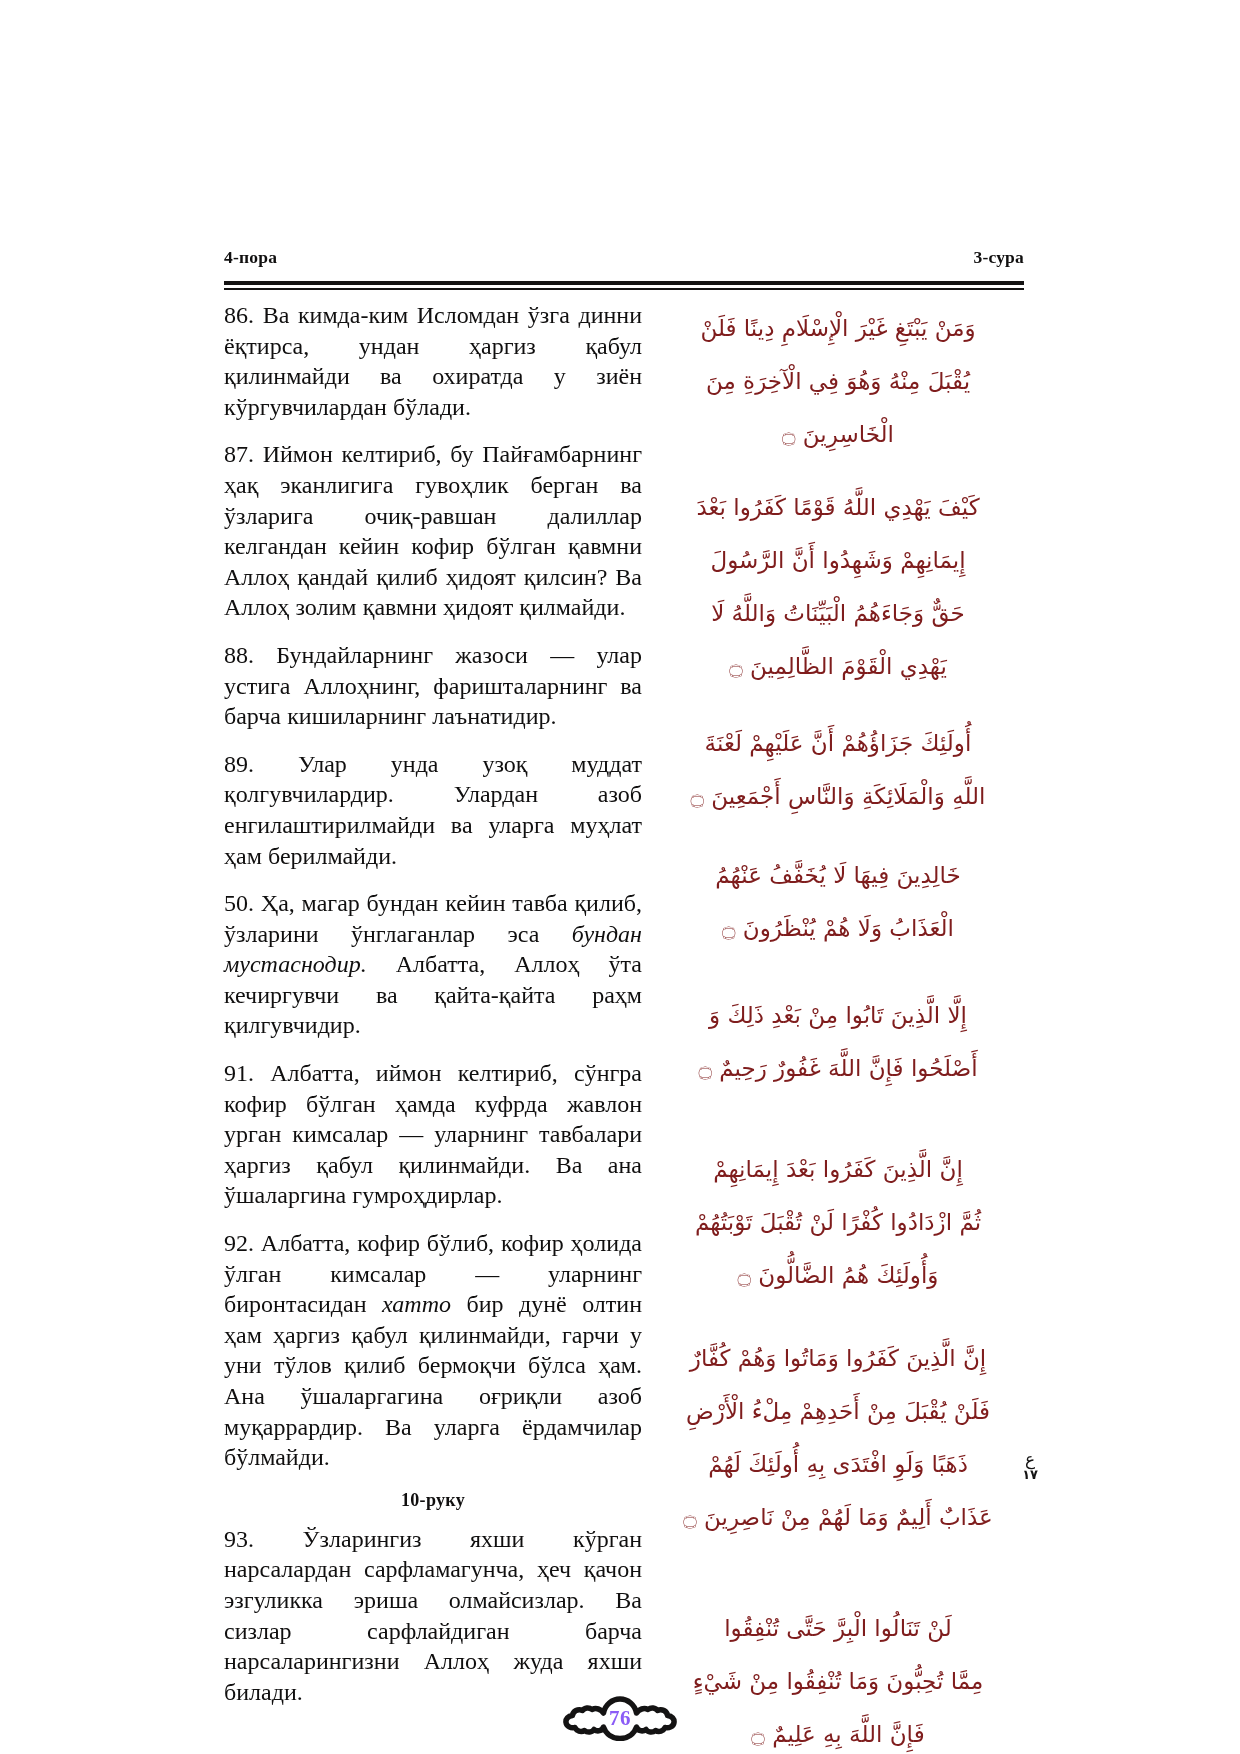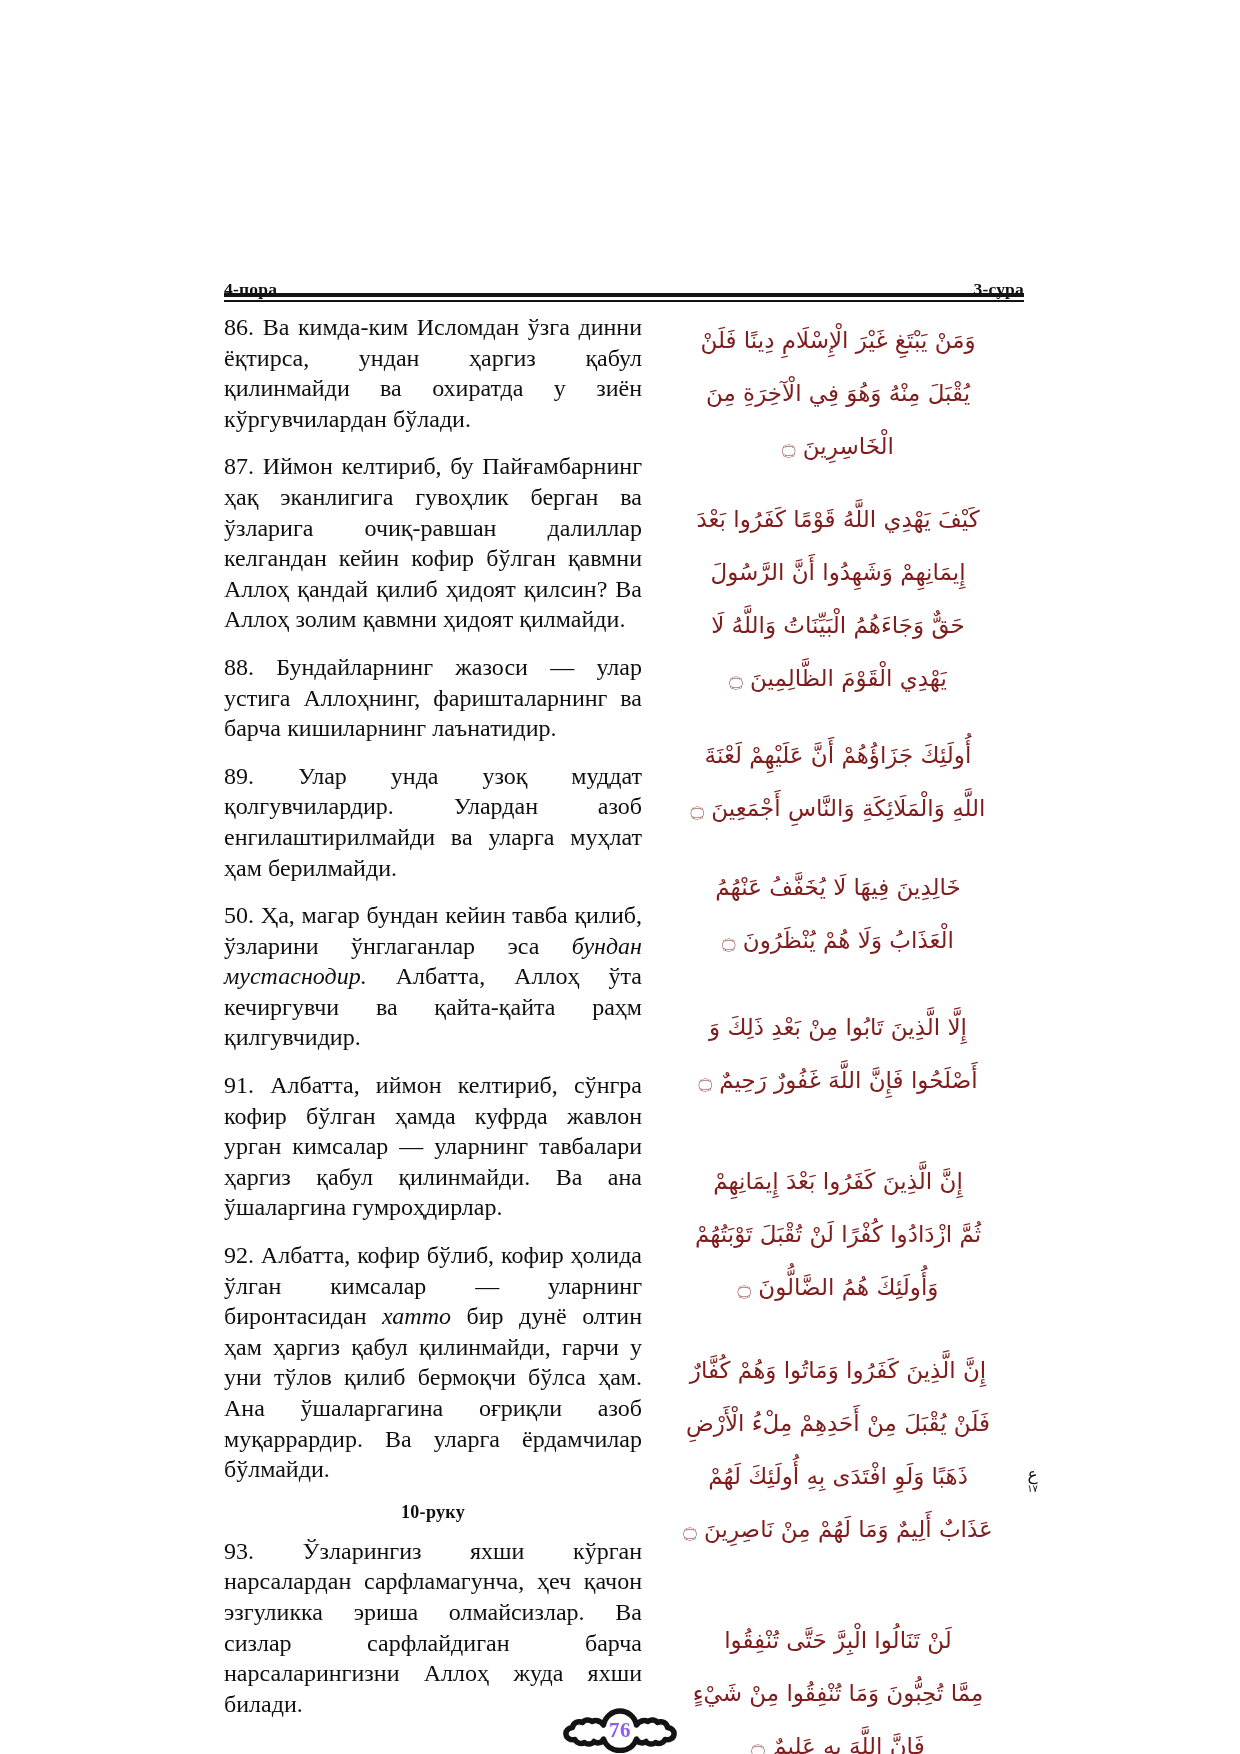--- a/index.html
+++ b/index.html
@@ -11,21 +11,21 @@
     width: 1240px;
     height: 1754px;
     position: relative;
     font-family: "Liberation Serif", "DejaVu Serif", serif;
     color: #100f0f;
     overflow: hidden;
   }
 
   .page {
     position: absolute;
-    left: 0; top: 16px;
+    left: 0; top: 4px;
     width: 1240px;
     height: 1248px;
   }
 
   
   .runhead {
     position: absolute;
     left: 224px;
     top: 243px;
     width: 800px;
@@ -39,21 +39,21 @@
     letter-spacing: 0.2px;
   }
   .runhead .left   { white-space: nowrap; }
   .runhead .center {
     position: absolute;
     left: 0; right: 0;
     text-align: center;
     font-size: 19px;
     letter-spacing: 0.6px;
   }
-  .runhead .right  { white-space: nowrap; margin-left: auto; margin-top: 20px; }
+  .runhead .right  { white-space: nowrap; margin-left: auto; }
 
   .rule-thick {
     position: absolute;
     left: 224px;
     top: 277px;
     width: 800px;
     height: 4px;
     background: #141313;
   }
   .rule-thin {
@@ -138,21 +138,21 @@
     position: absolute;
     right: -14px;
     font-family: "DejaVu Sans", sans-serif;
     font-size: 15px;
     line-height: 1.05;
     text-align: center;
     color: #141313;
     direction: rtl;
   }
   .side-mark .m1 { font-size: 17px; display: block; }
-  .side-mark .m2 { font-size: 10px; display: block; }
+  .side-mark .m2 { font-size: 13px; display: block; font-weight: bold; }
 
   
   .folio {
     position: absolute;
     left: 0;
     right: 0;
     top: 1684px;
     height: 60px;
     display: flex;
     align-items: center;

